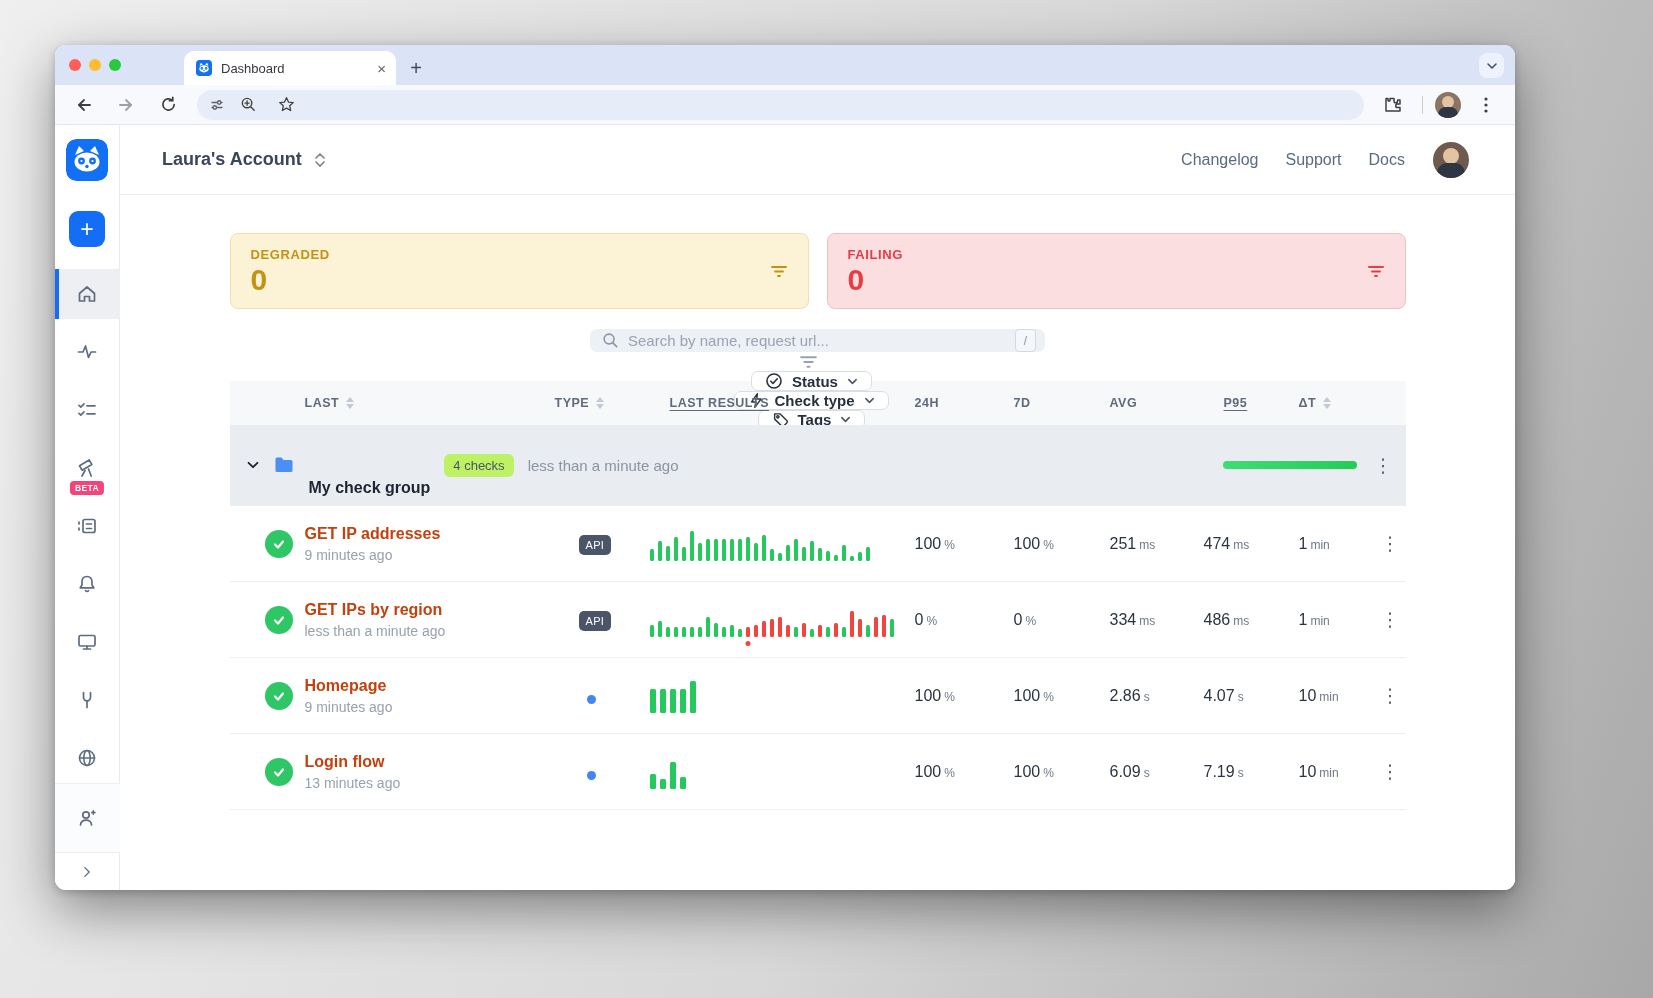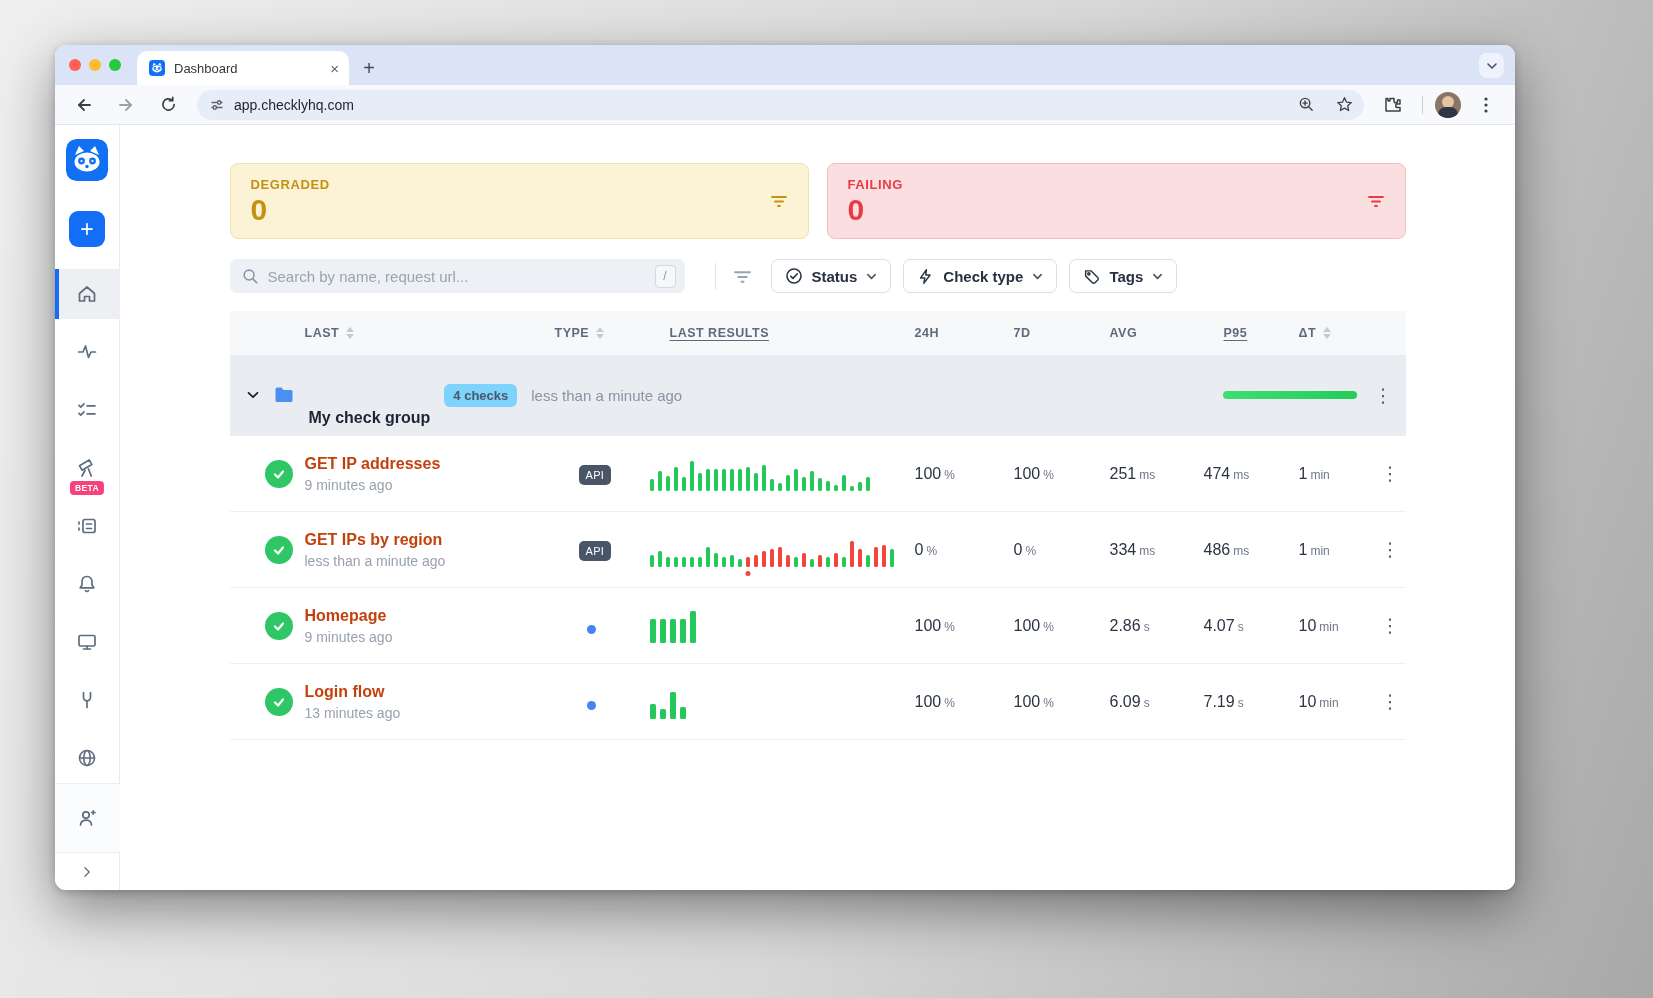--- a/index.html
+++ b/index.html
@@ -8,21 +8,21 @@
 
   .window { position:absolute; left:55px; top:45px; width:1460px; height:845px; border-radius:11px;
             overflow:hidden; background:#fff; box-shadow:0 20px 55px rgba(0,0,0,.42), 0 2px 8px rgba(0,0,0,.2);
             display:flex; flex-direction:column; }
 
   
   .tabstrip { height:40px; background:#dbe3f7; display:flex; align-items:flex-end; padding-left:14px; position:relative; flex:none; }
   .traffic { display:flex; gap:8px; align-items:center; height:40px; margin-right:16px; }
   .light { width:12px; height:12px; border-radius:50%; }
   .tab { height:34px; width:212px; background:#fff; border-radius:10px 10px 0 0; display:flex; align-items:center;
-         padding:0 10px 0 12px; gap:9px; font-size:13px; color:#35383d; }
+         padding:0 10px 0 12px; gap:9px; font-size:13px; color:#35383d;margin-left:47px; }
   .tab-title { flex:1; white-space:nowrap; overflow:hidden; }
   .tab-close { font-size:15px; color:#5f6368; cursor:pointer; line-height:1; }
   .newtab { width:28px; height:28px; margin:0 0 3px 6px; display:flex; align-items:center; justify-content:center;
             color:#454a52; font-size:20px; border-radius:50%; }
   .tab-search { position:absolute; right:11px; top:8px; width:25px; height:25px; border-radius:8px; background:#eef2fc;
                 display:flex; align-items:center; justify-content:center; }
 
   .toolbar { height:40px; background:#f8f9fd; border-bottom:1px solid #e4e7ef; display:flex; align-items:center;
              padding:0 12px; gap:8px; flex:none; }
   .nav-ic { width:34px; height:30px; display:flex; align-items:center; justify-content:center; border-radius:50%; }
@@ -65,21 +65,21 @@
   .content { width:1176px; margin:38px auto 0; }
 
   
   .cards { display:flex; gap:18px; }
   .card { flex:1; height:76px; border-radius:8px; border:1px solid transparent; padding:13px 20px; position:relative; }
   .card-label { font-size:13px; font-weight:bold; letter-spacing:.6px; }
   .card-value { font-size:30px; font-weight:bold; margin-top:1px; line-height:1.1; }
   .card-funnel { position:absolute; right:20px; top:28px; cursor:pointer; }
 
   
-  .filter-row { display:flex; align-items:center; margin-top:20px; height:34px; }
+  .filter-row { display:flex; align-items:center; margin-top:20px; height:34px;flex-direction:column; }
   .search { width:455px; height:34px; background:#edf0f5; border-radius:7px; display:flex; align-items:center;
             padding:0 9px 0 12px; gap:9px; }
   .search input { flex:1; border:none; outline:none; background:transparent; font-size:15px; color:#333;
                   font-family:"Liberation Sans", sans-serif; }
   .search input::placeholder { color:#9aa3b2; }
   .slash-hint { width:21px; height:23px; border:1px solid #d3d9e3; border-radius:4px; background:#f5f7fa; color:#8a94a4;
                 font-size:12px; display:flex; align-items:center; justify-content:center; }
   .vdiv { width:1px; height:27px; background:#e2e6ec; margin:0 17px 0 30px; }
   .funnel-standalone { margin-right:19px; cursor:pointer; display:flex; }
   .fbtn { height:34px; border:1px solid #d9dee6; border-radius:7px; background:#fff; display:flex; align-items:center;
@@ -93,21 +93,21 @@
   .th-u { text-decoration:underline; text-underline-offset:3px;margin-left:20px; }
   .sort { display:inline-flex; flex-direction:column; gap:2px; margin-left:7px; cursor:pointer; }
   .sort i { width:0; height:0; border-left:4px solid transparent; border-right:4px solid transparent; display:block; }
   .sort .up { border-bottom:5px solid #c2cad4; }
   .sort .dn { border-top:5px solid #c2cad4; }
 
   .grouprow { height:80px; background:#e9ecf0; display:flex; align-items:center; padding-left:15px; position:relative; }
   .g-chevron { display:flex; margin-right:13px; cursor:pointer; }
   .g-folder { display:flex; margin-right:15px; }
   .g-name { font-size:16px; font-weight:bold; color:#1d2433;margin-top:45px; }
-  .g-badge { background:#7dd3fc; color:#4b5563; font-size:13px; font-weight:bold; padding:4px 9px; border-radius:6px; margin-left:14px;text-align:right; }
+  .g-badge { background:#bef264; color:#4b5563; font-size:13px; font-weight:normal; padding:4px 9px; border-radius:6px; margin-left:14px;text-align:right; }
   .g-time { font-size:15px; color:#8a94a3; margin-left:14px; }
   .g-pill { position:absolute; right:49px; top:36px; width:134px; height:8px; border-radius:4px;
             background:linear-gradient(90deg,#3fdd74,#22cd57); }
   .kebab { font-size:19px; color:#55606e; cursor:pointer; text-align:center; line-height:1; }
   .g-menu { position:absolute; right:13px; top:31px; }
 
   .row { height:76px; border-top:1px solid #edeff3; }
   .status-circle { width:28px; height:28px; border-radius:50%; background:#2fc765; display:flex; align-items:center;
                    justify-content:center; justify-self:end; margin-right:12px; }
   .name-cell .nm { font-size:16px; font-weight:bold; color:#c2410c; }
@@ -189,21 +189,20 @@
     </div>
     <div class="urlbar">
       <svg width="14" height="14" viewBox="0 0 14 14">
         <g fill="none" stroke="#5f6368" stroke-width="1.4" stroke-linecap="round">
           <line x1="2" y1="4.5" x2="12" y2="4.5"></line>
             <circle cx="9.2" cy="4.5" r="1.7" fill="#e7ecf9"></circle>
           <line x1="2" y1="9.5" x2="12" y2="9.5"></line>
             <circle cx="4.8" cy="9.5" r="1.7" fill="#e7ecf9"></circle>
         </g>
       </svg>
-      <span class="url-text">app.checklyhq.com</span>
       <span class="pill-ic">
         <svg width="17" height="17" viewBox="0 0 18 18">
             <g fill="none" stroke="#444" stroke-width="1.5" stroke-linecap="round">
               <circle cx="7.5" cy="7.5" r="5"></circle>
               <line x1="11.3" y1="11.3" x2="15" y2="15"></line>
               <line x1="5.3" y1="7.5" x2="9.7" y2="7.5"></line>
               <line x1="7.5" y1="5.3" x2="7.5" y2="9.7"></line>
             </g>
           </svg>
       </span>
@@ -338,20 +337,38 @@
         </div>
       </div>
       <div class="side-expand">
         <svg width="16" height="16" viewBox="0 0 22 22">
             <polyline points="8,5 14,11 8,17" fill="none" stroke="#5d6d80" stroke-width="1.8" stroke-linecap="round" stroke-linejoin="round"></polyline>
           </svg>
       </div>
     </aside>
 
     <div class="main">
+      <div class="app-header">
+        <div class="account-switch">
+          <span class="account-name">Laura's Account</span>
+          <svg width="16" height="18" viewBox="0 0 16 18">
+              <g fill="none" stroke="#7a8596" stroke-width="1.7" stroke-linecap="round" stroke-linejoin="round">
+                <polyline points="4,7 8,3 12,7"></polyline>
+                <polyline points="4,11 8,15 12,11"></polyline>
+              </g>
+            </svg>
+        </div>
+        <div class="hspacer"></div>
+        <nav class="top-nav">
+          <a>Changelog</a>
+          <a>Support</a>
+          <a>Docs</a>
+        </nav>
+        <div class="header-avatar"></div>
+      </div>
 
       <div class="content">
 
         <div class="cards">
           <div class="card" style="background: rgb(252, 242, 214); border-color: rgb(241, 224, 174); color: rgb(196, 146, 18);">
             <div class="card-label">DEGRADED</div>
             <div class="card-value">0</div>
             <span class="card-funnel">
               <svg width="18" height="18" viewBox="0 0 18 18">
                   <g fill="none" stroke="currentColor" stroke-width="1.8" stroke-linecap="round">

